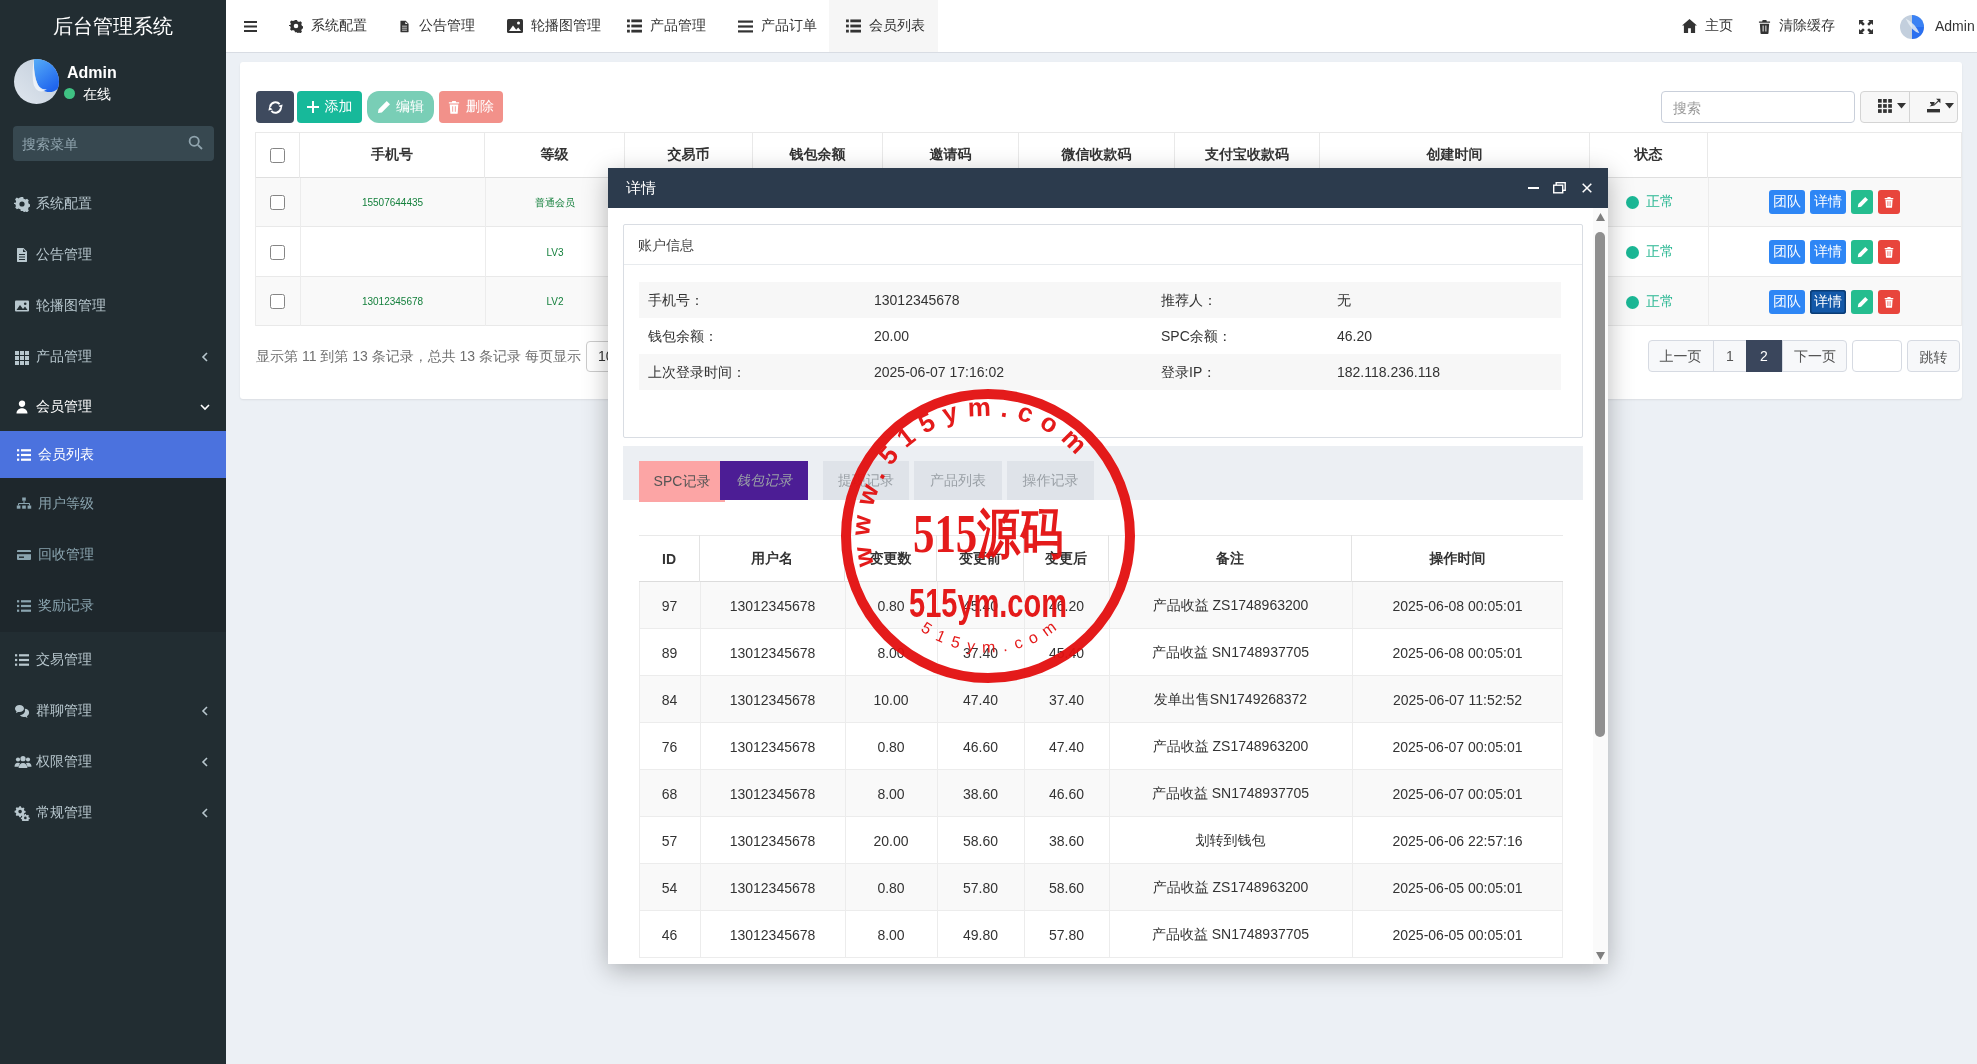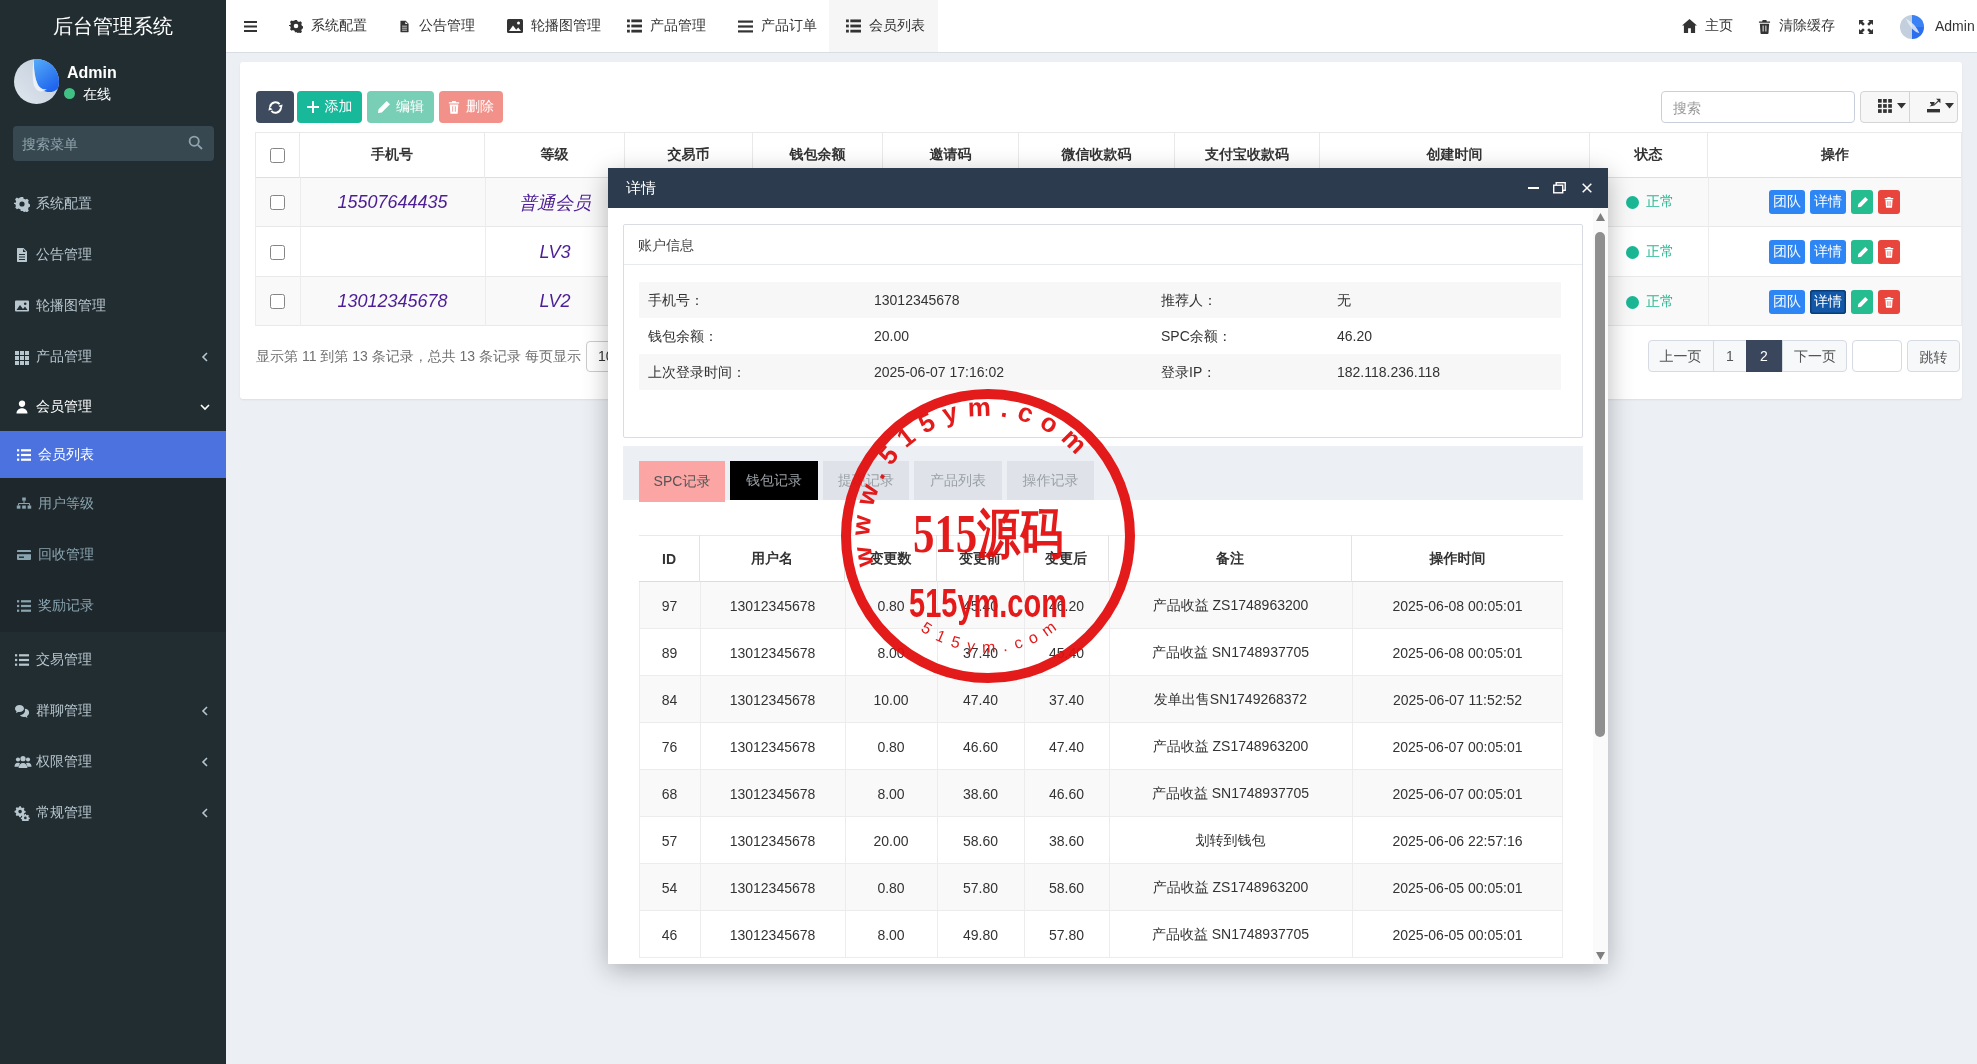--- a/index.html
+++ b/index.html
@@ -14,21 +14,21 @@
 .mitem .lbl{position:absolute;left:36px;top:50%;transform:translateY(-50%);}
 .mitem .chev{position:absolute;right:16px;top:50%;transform:translateY(-50%);width:10px;height:10px;}
 
 #navbar{position:absolute;left:226px;top:0;width:1751px;height:53px;background:#fff;border-bottom:1px solid #d8dce3;z-index:4;}
 .nitem{position:absolute;top:0;height:52px;display:flex;align-items:center;gap:8px;color:#333;font-size:14px;}
 
 #card{position:absolute;left:240px;top:62px;width:1722px;height:337px;background:#fff;border-radius:3px;box-shadow:0 1px 2px rgba(0,0,0,0.08);}
 .btn{position:absolute;top:29px;height:32px;border-radius:4px;color:#fff;font-size:14px;display:flex;align-items:center;justify-content:center;gap:6px;}
 
 .hcell{position:absolute;top:70px;height:46px;display:flex;align-items:center;justify-content:center;font-weight:bold;font-size:14px;color:#333;border-right:1px solid #e9e9e9;}
-.cell{position:absolute;display:flex;align-items:center;justify-content:center;font-size:18px;color:#4c1d95;font-style:italic;}
+.cell{position:absolute;display:flex;align-items:center;justify-content:center;font-size:10px;color:#15803d;}
 
 #modal{position:absolute;left:608px;top:168px;width:1000px;height:796px;background:#fff;z-index:20;box-shadow:0 6px 24px rgba(0,0,0,0.28);}
 #mhead{position:absolute;left:0;top:0;width:1000px;height:40px;background:#2c3b4d;}
 .acct-row{position:absolute;left:31px;width:922px;height:36px;}
 .arow{font-size:14px;color:#333;}
 .tab{position:absolute;top:293px;height:39px;display:flex;align-items:center;justify-content:center;font-size:14px;}
 .itd{position:absolute;display:flex;align-items:center;justify-content:center;font-size:14px;color:#333;}
 .ith{position:absolute;top:0;height:47px;display:flex;align-items:center;justify-content:center;font-weight:bold;font-size:14px;color:#333;border-right:1px solid #e3e3e3;}
 .ckb{display:inline-block;width:15px;height:15px;border:1px solid #858585;border-radius:2.5px;background:#fff;}
 .status{position:absolute;left:1386px;width:100px;height:24px;display:flex;align-items:center;gap:7px;color:#2ab793;font-size:14px;}
@@ -336,21 +336,21 @@
         </g>
         <polygon fill="#fff" points="15.6,4.8 11.1,6 14.6,9.2"></polygon>
         <polygon fill="#fff" points="0.4,11.2 4.9,10 1.4,6.8"></polygon>
       </svg>
   </div>
   <div class="btn" style="left:57px;width:65px;background:#17b99a;">
     <svg width="12" height="12" viewBox="0 0 12 12">
         <path fill="#fff" d="M5 0h2v5h5v2H7v5H5V7H0V5h5z"></path>
       </svg>添加
   </div>
-  <div class="btn" style="left:127px;width:67px;background:#79ceb6;">
+  <div class="btn" style="left:127px;width:67px;background:#79ceb6;border-radius:12px;">
     <svg width="13" height="13" viewBox="0 0 14 14">
         <path fill="#fff" d="M10.5 0l3.5 3.5-8.8 8.8L1 13l.7-4.2zM1.9 9.6l2.5 2.5"></path>
       </svg>编辑
   </div>
   <div class="btn" style="left:199px;width:64px;background:#f2918a;">
     <svg width="12" height="14" viewBox="0 0 14 16">
         <path fill="#fff" d="M5 1h4l.5 1.5H13V4H1V2.5h3.5zM2 5h10l-.7 10.2c0 .5-.4.8-.9.8H3.6c-.5 0-.9-.3-.9-.8zM5 7v6.5h1V7zm3 0v6.5h1V7z"></path>
       </svg>删除
   </div>
   <div class="abs" style="left:1421px;top:29px;width:194px;height:32px;border:1px solid #c9cfda;border-radius:4px;background:#fff;"></div>
@@ -390,21 +390,20 @@
     </div>
   <div class="hcell" style="left:60px;width:185px;">手机号</div>
   <div class="hcell" style="left:245px;width:140px;">等级</div>
   <div class="hcell" style="left:385px;width:128px;">交易币</div>
   <div class="hcell" style="left:513px;width:130px;">钱包余额</div>
   <div class="hcell" style="left:643px;width:136px;">邀请码</div>
   <div class="hcell" style="left:779px;width:156px;">微信收款码</div>
   <div class="hcell" style="left:935px;width:145px;">支付宝收款码</div>
   <div class="hcell" style="left:1080px;width:270px;">创建时间</div>
   <div class="hcell" style="left:1350px;width:118px;">状态</div>
-  <div class="hcell" style="left:1468px;width:254px;border-right:none;">操作</div>
 
   <div class="abs" style="left:15px;top:116px;width:1707px;height:49px;background:#f9f9f9;border-bottom:1px solid #e9e9e9;"></div>
   <div class="abs" style="left:15px;top:165px;width:1707px;height:50px;background:#fff;border-bottom:1px solid #e9e9e9;"></div>
   <div class="abs" style="left:15px;top:215px;width:1707px;height:49px;background:#f9f9f9;border-bottom:1px solid #e9e9e9;"></div>
   <div class="cell" style="left:15px;top:116px;width:45px;height:49px;">
       <span class="ckb"></span>
     </div>
   <div class="cell" style="left:60px;top:116px;width:185px;height:49px;">15507644435</div>
   <div class="cell" style="left:245px;top:116px;width:140px;height:49px;">普通会员</div>
   <div class="cell" style="left:15px;top:165px;width:45px;height:50px;">
@@ -519,21 +518,21 @@
   <div class="abs arow" style="left:266px;top:160px;">20.00</div>
   <div class="abs arow" style="left:553px;top:160px;">SPC余额：</div>
   <div class="abs arow" style="left:729px;top:160px;">46.20</div>
   <div class="abs arow" style="left:40px;top:196px;">上次登录时间：</div>
   <div class="abs arow" style="left:266px;top:196px;">2025-06-07 17:16:02</div>
   <div class="abs arow" style="left:553px;top:196px;">登录IP：</div>
   <div class="abs arow" style="left:729px;top:196px;">182.118.236.118</div>
 
   <div class="abs" style="left:15px;top:278px;width:960px;height:54px;background:#eceff3;"></div>
   <div class="tab" style="left:31px;width:86px;height:41px;background:#fca5a5;color:#555;">SPC记录</div>
-  <div class="tab" style="left:122px;width:88px;background:#000000;color:#9aa0a6;">钱包记录</div>
+  <div class="tab" style="left:112px;width:88px;background:#4c1d95;color:#9aa0a6;font-style:italic;">钱包记录</div>
   <div class="tab" style="left:215px;width:86px;background:#dfe3e9;color:#9aa0a6;">提现记录</div>
   <div class="tab" style="left:306px;width:88px;background:#dfe3e9;color:#9aa0a6;">产品列表</div>
   <div class="tab" style="left:399px;width:87px;background:#dfe3e9;color:#9aa0a6;">操作记录</div>
 
   <div class="abs" style="left:31px;top:367px;width:924px;height:47px;border-top:1px solid #e9e9e9;border-bottom:1px solid #dcdcdc;"></div>
   <div class="ith" style="left:31px;top:367px;width:61px;">ID</div>
   <div class="ith" style="left:92px;top:367px;width:145px;">用户名</div>
   <div class="ith" style="left:237px;top:367px;width:92px;">变更数</div>
   <div class="ith" style="left:329px;top:367px;width:87px;">变更前</div>
   <div class="ith" style="left:416px;top:367px;width:85px;">变更后</div>

